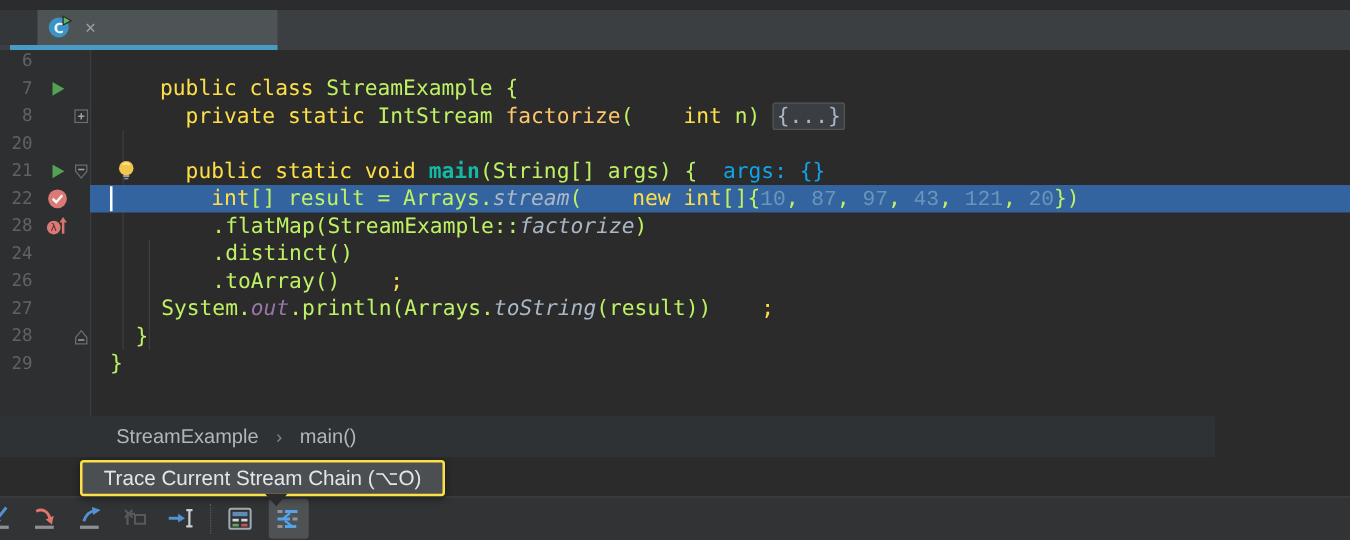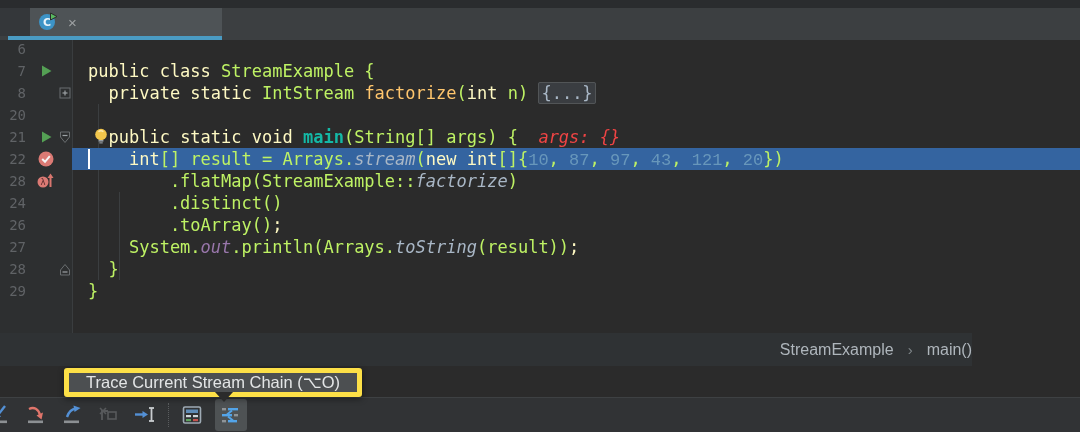--- a/index.html
+++ b/index.html
@@ -35,36 +35,36 @@
   .gslot{ width:24px; height:22px; flex:none; margin-left:8px; display:flex; align-items:center; justify-content:center; }
   .fslot{ width:14px; height:22px; flex:none; display:flex; align-items:center; justify-content:center; }
   .codeline{
     flex:1; position:relative; white-space:pre;
     font:17px/22px "DejaVu Sans Mono", monospace; color:#A9B7C6; padding-left:16px;
   }
   .codeline.hl{ background:#3464A0; }
   .caret{ position:absolute; left:16px; top:1px; width:2px; height:20px; background:#FFFFFF; }
   .bulb{ position:absolute; left:20px; top:1px; z-index:2; }
   
-  .c-kw{ color:#fef9c3; } .c-d{ color:#bef264; } .c-m{ color:#FFC66D; }
+  .c-kw{ color:#fde047;margin-left:40px; } .c-d{ color:#bef264; } .c-m{ color:#FFC66D; }
   .c-mb{ color:#14b8a6; font-weight:bold; } .c-num{ color:#6897BB;font-family:Liberation Mono, monospace; }
   .c-it{ color:#A9B7C6; font-style:italic; } .c-sf{ color:#9876AA; font-style:italic; }
-  .c-hint{ color:#ef4444; font-style:italic; }
+  .c-hint{ color:#0ea5e9; }
   .c-fold{ background:#3A3D41; border:1px solid #525557; border-radius:2px; padding:0 2px; color:#A9B7C6; }
   
   .breadcrumbs{
     position:absolute; left:0; top:333px; width:972px; height:33px; background:#2F3234;
-    display:flex; align-items:center; padding-left:93px; font-size:16px; color:#AFB6BC;justify-content:flex-end;
+    display:flex; align-items:center; padding-left:93px; font-size:16px; color:#AFB6BC;
   }
   .breadcrumbs .sep{ color:#7F8689; margin:0 14px; font-size:15px; }
   
   .gap{ position:absolute; left:0; top:366px; width:1080px; height:31px; background:#2B2B2B; }
   .tooltip{
     position:absolute; left:64px; top:368px; height:29px; background:#4C4F51;
-    border:5px solid #fde047; border-radius:3px; display:flex; align-items:center;
+    border:2px solid #fde047; border-radius:3px; display:flex; align-items:center;
     padding:0 17px; color:#E3E5E6; font-size:16.5px; white-space:nowrap;
     box-shadow:0 2px 6px rgba(0,0,0,.45); z-index:5;
   }
   .tooltip .tail{
     position:absolute; left:146px; bottom:-10px; width:0; height:0;
     border-left:9px solid transparent; border-right:9px solid transparent;
     border-top:10px solid #2B2B2B;
   }
   
   .toolbar{

